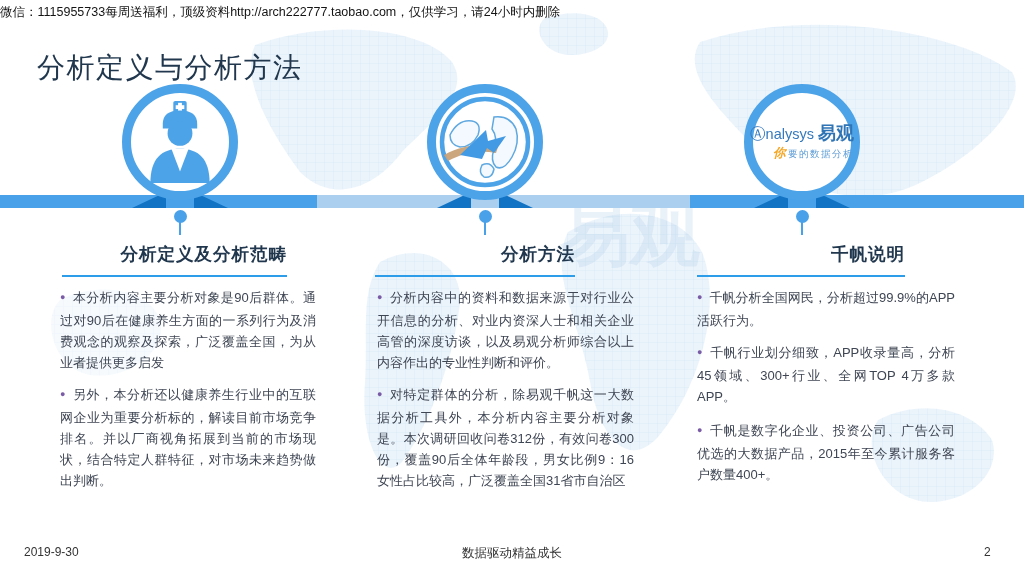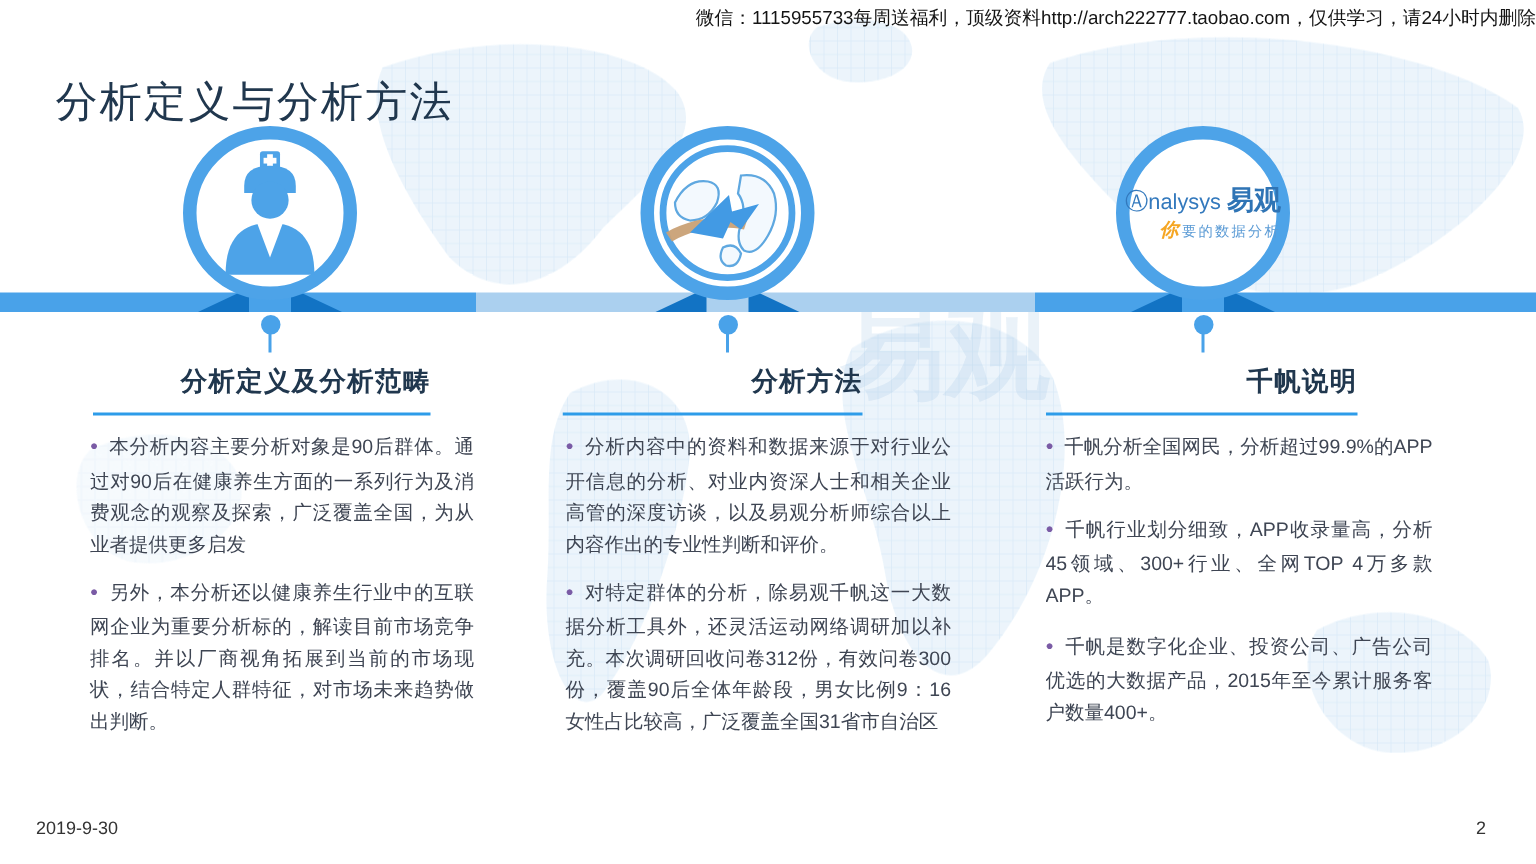--- a/index.html
+++ b/index.html
@@ -1,21 +1,21 @@
 <!DOCTYPE html>
 <html><head>
 <meta charset="utf-8">
 <style>
   html,body{margin:0;padding:0;background:#888;}
   .slide{
     position:relative;width:1024px;height:576px;background:#fff;overflow:hidden;
     font-family:"Liberation Sans","DejaVu Sans",sans-serif;
   }
   .bgmap{position:absolute;left:0;top:0;width:1024px;height:576px;z-index:0;}
-  .watermark-top{position:absolute;top:4px;left:0;width:100%;text-align:right;
+  .watermark-top{position:absolute;top:4px;left:0;width:100%;text-align:left;
     font-size:12.5px;color:#141414;z-index:5;}
   .page-title{position:absolute;left:37px;top:30px;font-size:28px;font-weight:normal;
     color:#20374e;letter-spacing:1.5px;z-index:5;text-align:center;}
   .band{position:absolute;left:0;top:195px;width:1024px;height:13px;z-index:1;
     background:linear-gradient(90deg,#49a2e9 0,#49a2e9 31%,#abd0ef 31%,#abd0ef 67.4%,#49a2e9 67.4%,#49a2e9 100%);}
   .ribbon{position:absolute;top:192px;width:0;height:0;z-index:2;}
   .ribbon.left{border-bottom:16px solid #1273c4;border-left:34px solid transparent;}
   .ribbon.right{border-bottom:16px solid #1273c4;border-right:34px solid transparent;}
   .big-circle{position:absolute;top:84px;width:116px;height:116px;border-radius:50%;
     background:#fff;border:9px solid #4da3e8;box-sizing:border-box;z-index:3;
@@ -101,36 +101,37 @@
       </g>
       <path d="M6,60 C24,50 44,48 60,52 L58,58 C42,55 26,57 10,66 Z" fill="#c9a176" opacity="0.95"></path>
       <path d="M22,60 L48,35 L50,46 L68,41 L56,58 L49,53 L44,64 Z" fill="#429ae4"></path>
     </svg>
   </div>
   <div class="pin-dot" style="left:479px;"></div>
   <div class="pin-stem" style="left:484px;"></div>
   <div class="col-heading" style="left:375px;width:200px;">分析方法</div>
   <div class="col-body" style="left:377px;width:257px;">
     <p><span class="dot">●</span><span>分析内容中的资料和数据来源于对行业公开信息的分析、对业内资深人士和相关企业高管的深度访谈，以及易观分析师综合以上内容作出的专业性判断和评价。</span></p>
-    <p><span class="dot">●</span><span>对特定群体的分析，除易观千帆这一大数据分析工具外，还灵活运动网络调研加以补充。本次调研回收问卷312份，有效问卷300份，覆盖90后全体年龄段，男女比例9：16女性占比较高，广泛覆盖全国31省市自治区</span></p>
+    <p><span class="dot">●</span><span>对特定群体的分析，除易观千帆这一大数据分析工具外，本分析内容主要分析对象是。本次调研回收问卷312份，有效问卷300份，覆盖90后全体年龄段，男女比例9：16女性占比较高，广泛覆盖全国31省市自治区</span></p>
   </div>
 
   <div class="ribbon left" style="left:754px;"></div>
   <div class="ribbon right" style="left:816px;"></div>
   <div class="big-circle" style="left:744px;">
     <div class="logo-box">
       <div class="logo-line1"><span class="logo-a">Ⓐ</span><span>nalysys</span><span class="logo-cn">易观</span></div>
       <div class="logo-line2"><span class="logo-you">你</span><span>要的数据分析</span></div>
     </div>
   </div>
   <div class="pin-dot" style="left:796px;"></div>
   <div class="pin-stem" style="left:801px;"></div>
   <div class="col-heading" style="left:697px;width:208px;">千帆说明</div>
   <div class="col-body" style="left:697px;width:258px;">
     <p><span class="dot">●</span><span>千帆分析全国网民，分析超过99.9%的APP活跃行为。</span></p>
     <p style="margin-bottom:13px"><span class="dot">●</span><span>千帆行业划分细致，APP收录量高，分析45领域、300+行业、全网TOP 4万多款APP。</span></p>
     <p><span class="dot">●</span><span>千帆是数字化企业、投资公司、广告公司优选的大数据产品，2015年至今累计服务客户数量400+。</span></p>
   </div>
 
   <div class="footer-date">2019-9-30</div>
+  <div class="footer-motto">数据驱动精益成长</div>
   <div class="footer-page">2</div>
 
 </div>
 
 </body></html>

